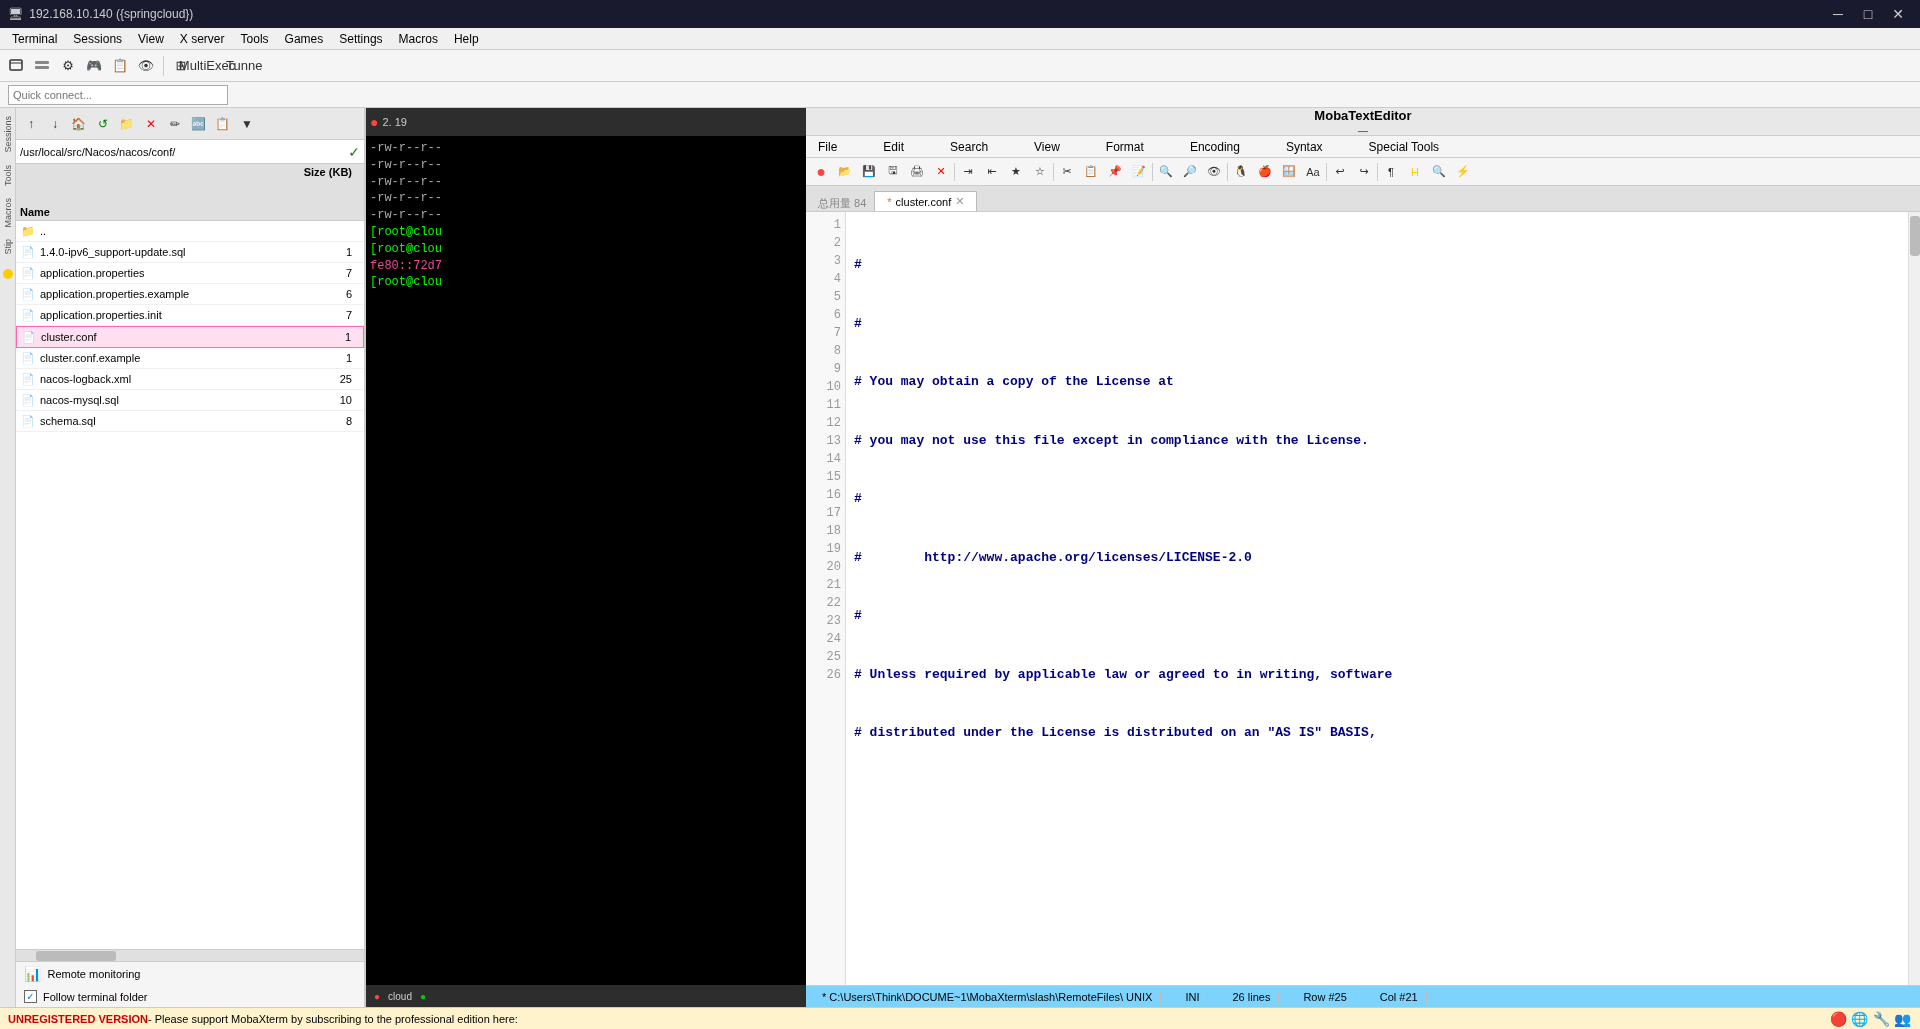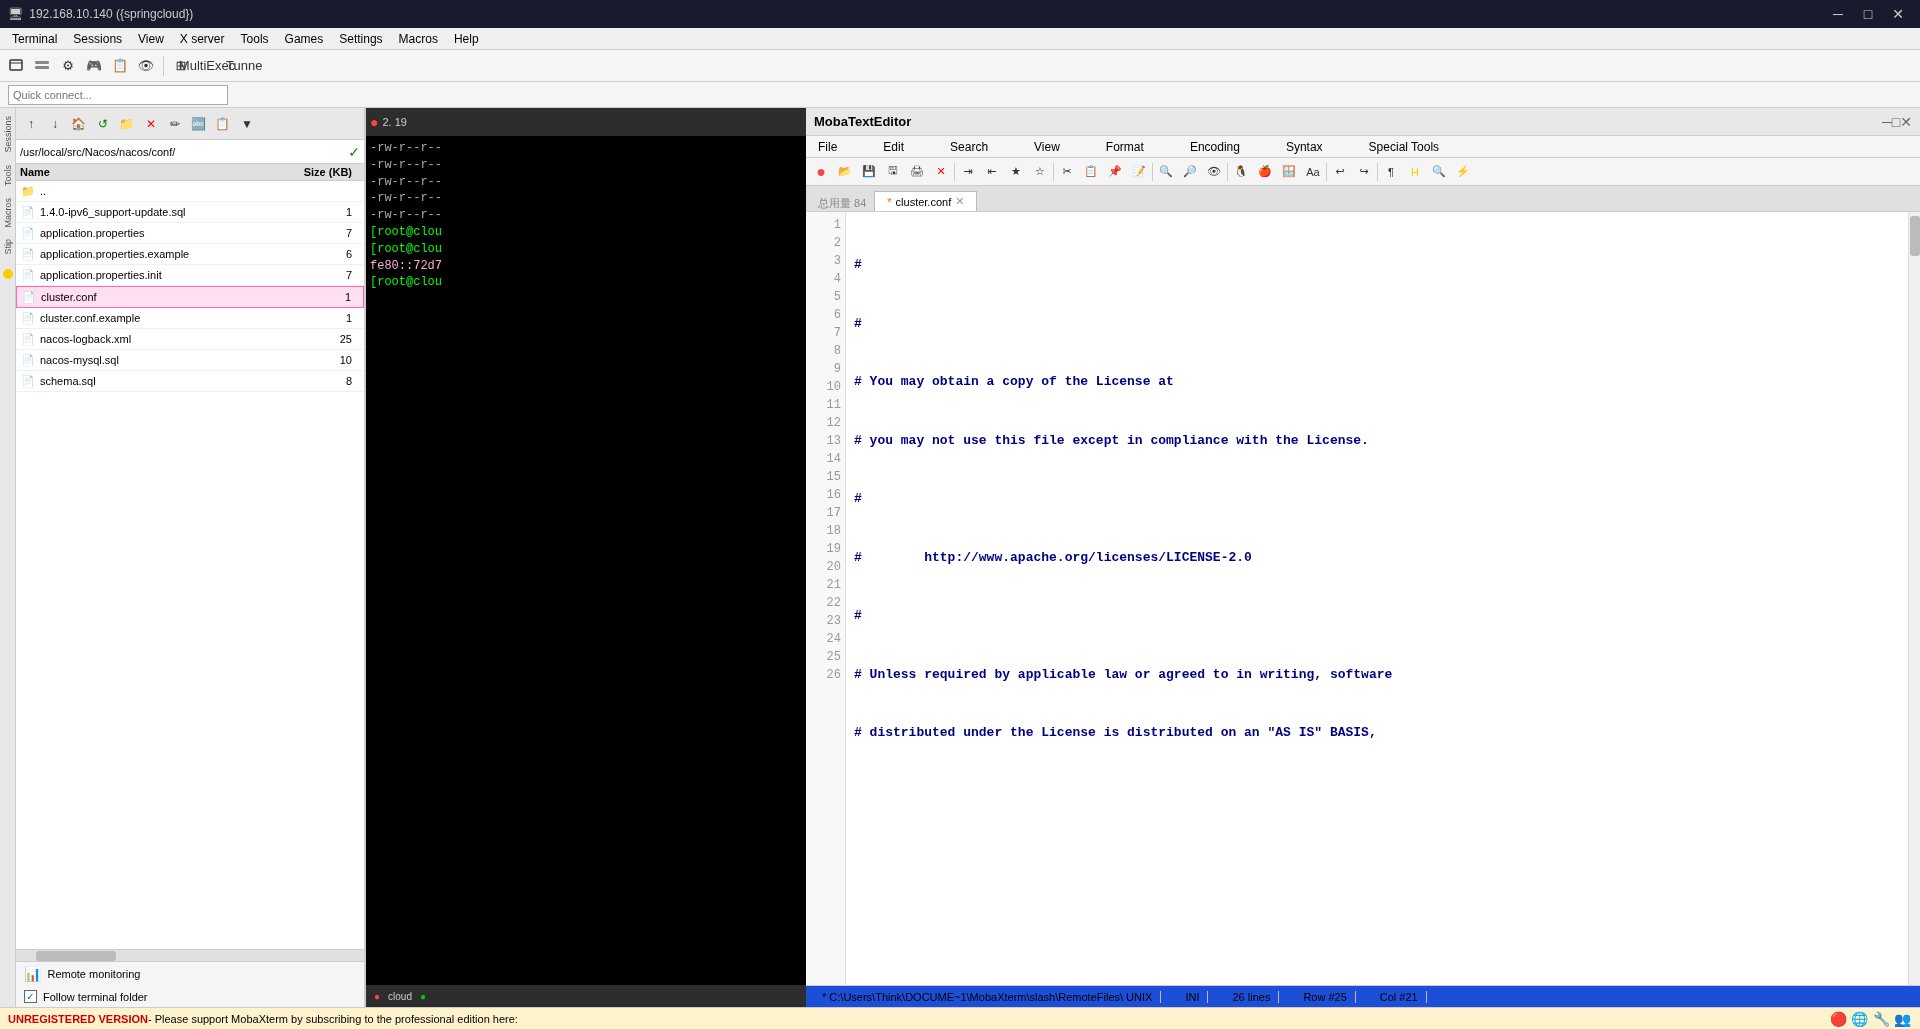--- a/index.html
+++ b/index.html
@@ -111,21 +111,21 @@
     
     .file-list { flex: 1; overflow-y: auto; }
     .file-list-header {
       display: flex;
       background: #e0e0e0;
       border-bottom: 1px solid #ccc;
       font-size: 11px;
       font-weight: bold;
       padding: 2px 4px;
     }
-    .col-name { flex: 1; }
+    .col-name { flex: 1; margin-top: 40px; }
     .col-size { width: 80px; text-align: right; padding-right: 8px; }
 
     .file-row {
       display: flex;
       align-items: center;
       padding: 2px 4px;
       font-size: 11px;
       cursor: pointer;
       border-bottom: 1px solid #f0f0f0;
     }
@@ -183,20 +183,21 @@
       flex-direction: column;
     }
     .editor-title-bar {
       height: 28px;
       background: #e8e8e8;
       display: flex; align-items: center;
       padding: 0 8px;
       font-size: 13px;
       font-weight: bold;
       border-bottom: 1px solid #ccc;
+      flex-direction: column;
     }
     .editor-menu-bar {
       height: 22px;
       background: #f5f5f5;
       display: flex;
       align-items: center;
       padding: 0 4px;
       border-bottom: 1px solid #ccc;
       gap: 30px;
     }
@@ -268,21 +269,21 @@
       color: #000080;
       line-height: 1.5;
       white-space: pre;
     }
     .code-line { display: block; }
     .code-comment { color: #000080; font-weight: bold; }
 
     
     .editor-status {
       height: 22px;
-      background: #1d4ed8;
+      background: #7dd3fc;
       border-top: 1px solid #ccc;
       display: flex; align-items: center;
       padding: 0 8px;
       font-size: 11px;
       gap: 16px;
     }
     .status-item { padding: 0 8px; border-right: 1px solid #bbb; }
 
     
     .app-status-bar {
@@ -517,21 +518,21 @@
     </div>
 
     <div class="terminal-content">
       <div class="term-line"><span style="color:#aaa;">-rw-r--r--</span></div>
       <div class="term-line"><span style="color:#aaa;">-rw-r--r--</span></div>
       <div class="term-line"><span style="color:#aaa;">-rw-r--r--</span></div>
       <div class="term-line"><span style="color:#aaa;">-rw-r--r--</span></div>
       <div class="term-line"><span style="color:#aaa;">-rw-r--r--</span></div>
       <div class="term-line"><span style="color:#00ff00;">[root@clou</span></div>
       <div class="term-line"><span style="color:#00ff00;">[root@clou</span></div>
-      <div class="term-line"><span style="color:#f9a8d4;">fe80::72d7</span></div>
+      <div class="term-line"><span style="color:#ec4899;">fe80::72d7</span></div>
       <div class="term-line"><span style="color:#00ff00;">[root@clou</span></div>
     </div>
 
     <div class="term-stat-bar">
       <span style="color:#ff4444;">●</span>
       <span>cloud</span>
       <span style="color:#00cc00;">●</span>
     </div>
   </div>
 

